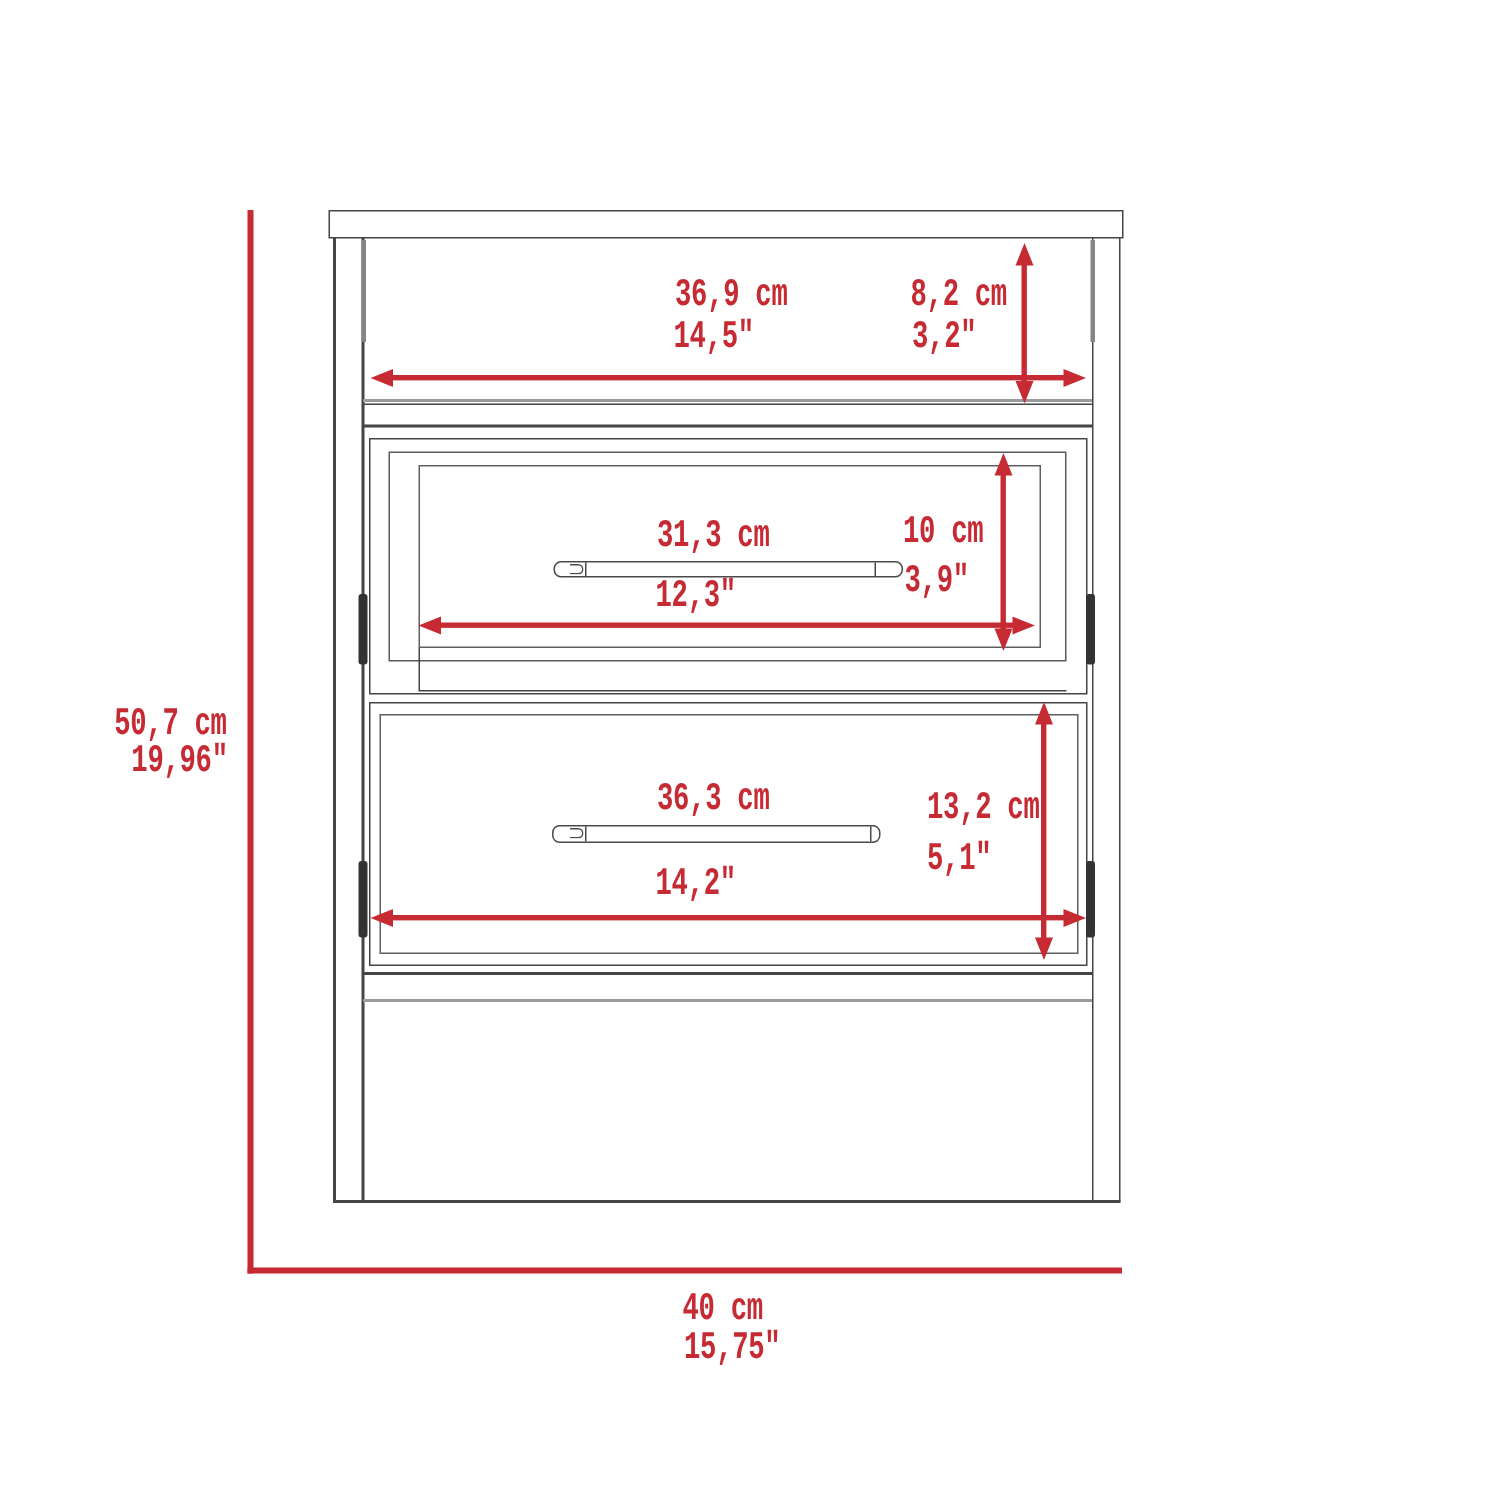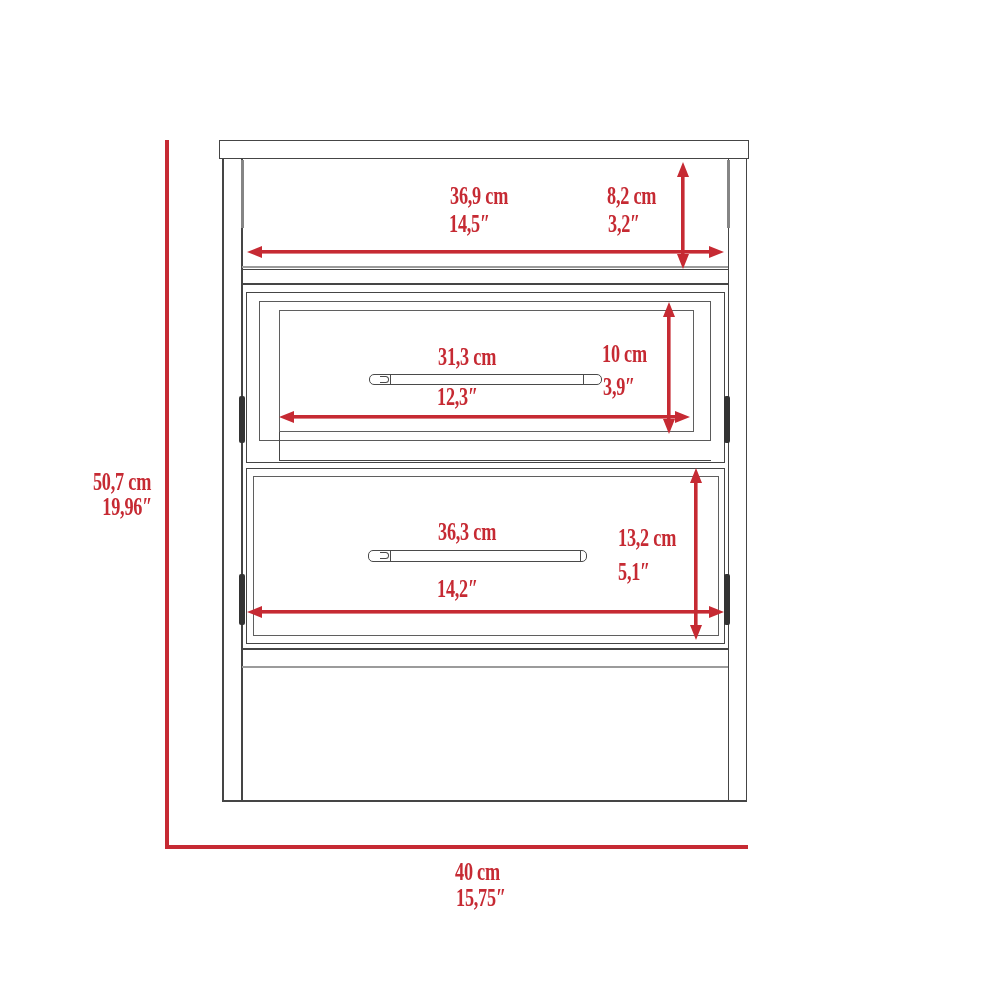--- a/index.html
+++ b/index.html
@@ -4,21 +4,21 @@
 <style>
   :root{
     --red:#c62a33;
     --ink:#454545;
     --ink2:#6e6e6e;
     --ink3:#9b9b9b;
   }
   html,body{margin:0;padding:0;background:#ffffff;}
   #canvas{
     position:relative;width:1000px;height:1000px;background:#ffffff;overflow:hidden;
-    font-family:Liberation Serif, serif;
+    font-family:Liberation Mono, monospace;
   }
   
   .hl{position:absolute;height:1.5px;background:var(--ink);}
   .vl{position:absolute;width:1.5px;background:var(--ink);}
   .hl.lt{background:var(--ink3);height:2px;}
   .rect{position:absolute;border:1.5px solid var(--ink);background:transparent;box-sizing:border-box;}
   .rect.mid{border-width:1.3px;border-color:#5a5a5a;}
   .rect.inner{border-width:1.2px;border-color:#5f5f5f;}
   
   .hinge{position:absolute;width:6px;background:#333;border-radius:2px;}

